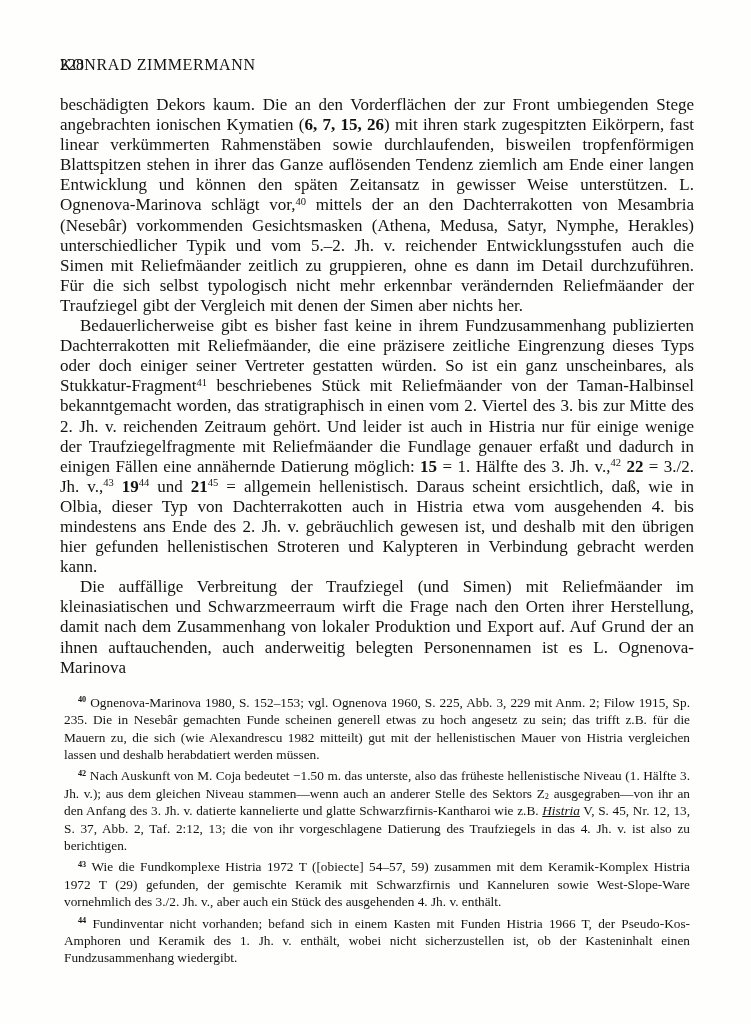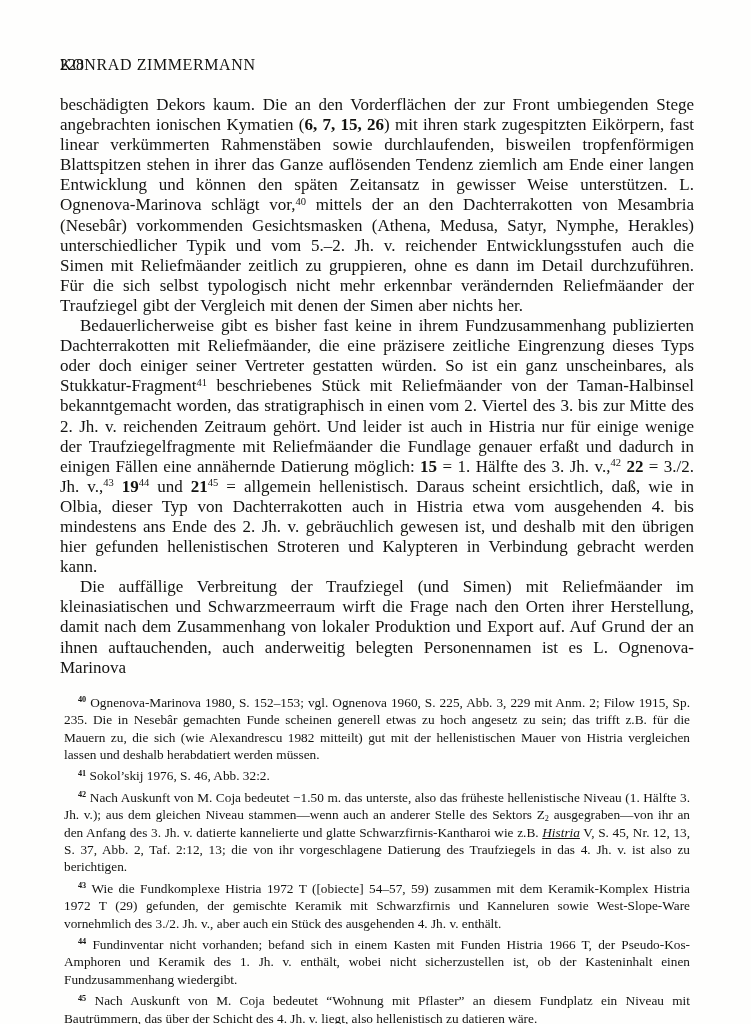--- a/index.html
+++ b/index.html
@@ -87,20 +87,18 @@
       <span class="page-num">228</span>
       <div class="head-title">KONRAD ZIMMERMANN</div>
     </div>
     <div class="body-text">
         <p><span>beschädigten Dekors kaum. Die an den Vorderflächen der zur Front umbiegenden Stege angebrachten ionischen Kymatien (</span><span class="b">6, 7, 15, 26</span><span>) mit ihren stark zugespitzten Eikörpern, fast linear verkümmerten Rahmenstäben sowie durchlaufenden, bisweilen tropfenförmigen Blattspitzen stehen in ihrer das Ganze auflösenden Tendenz ziemlich am Ende einer langen Entwicklung und können den späten Zeitansatz in gewisser Weise unterstützen. L. Ognenova-Marinova schlägt vor,</span><sup>40</sup><span> mittels der an den Dachterrakotten von Mesambria (Nesebâr) vorkommenden Gesichtsmasken (Athena, Medusa, Satyr, Nymphe, Herakles) unterschiedlicher Typik und vom 5.–2. Jh. v. reichender Entwicklungsstufen auch die Simen mit Reliefmäander zeitlich zu gruppieren, ohne es dann im Detail durchzuführen. Für die sich selbst typologisch nicht mehr erkennbar verändernden Reliefmäander der Traufziegel gibt der Vergleich mit denen der Simen aber nichts her.</span></p>
         <p class="indent"><span>Bedauerlicherweise gibt es bisher fast keine in ihrem Fundzusammenhang publizierten Dachterrakotten mit Reliefmäander, die eine präzisere zeitliche Eingrenzung dieses Typs oder doch einiger seiner Vertreter gestatten würden. So ist ein ganz unscheinbares, als Stukkatur-Fragment</span><sup>41</sup><span> beschriebenes Stück mit Reliefmäander von der Taman-Halbinsel bekanntgemacht worden, das stratigraphisch in einen vom 2. Viertel des 3. bis zur Mitte des 2. Jh. v. reichenden Zeitraum gehört. Und leider ist auch in Histria nur für einige wenige der Traufziegelfragmente mit Reliefmäander die Fundlage genauer erfaßt und dadurch in einigen Fällen eine annähernde Datierung möglich: </span><span class="b">15</span><span> = 1. Hälfte des 3. Jh. v.,</span><sup>42</sup><span> </span><span class="b">22</span><span> = 3./2. Jh. v.,</span><sup>43</sup><span> </span><span class="b">19</span><sup>44</sup><span> und </span><span class="b">21</span><sup>45</sup><span> = allgemein hellenistisch. Daraus scheint ersichtlich, daß, wie in Olbia, dieser Typ von Dachterrakotten auch in Histria etwa vom ausgehenden 4. bis mindestens ans Ende des 2. Jh. v. gebräuchlich gewesen ist, und deshalb mit den übrigen hier gefunden hellenistischen Stroteren und Kalypteren in Verbindung gebracht werden kann.</span></p>
         <p class="indent"><span>Die auffällige Verbreitung der Traufziegel (und Simen) mit Reliefmäander im kleinasiatischen und Schwarzmeerraum wirft die Frage nach den Orten ihrer Herstellung, damit nach dem Zusammenhang von lokaler Produktion und Export auf. Auf Grund der an ihnen auftauchenden, auch anderweitig belegten Personennamen ist es L. Ognenova-Marinova</span></p>
       </div>
     <div class="footnotes">
         <p><sup class="fn-num">40</sup><span> Ognenova-Marinova 1980, S. 152–153; vgl. Ognenova 1960, S. 225, Abb. 3, 229 mit Anm. 2; Filow 1915, Sp. 235. Die in Nesebâr gemachten Funde scheinen generell etwas zu hoch angesetz zu sein; das trifft z.B. für die Mauern zu, die sich (wie Alexandrescu 1982 mitteilt) gut mit der hellenistischen Mauer von Histria vergleichen lassen und deshalb herabdatiert werden müssen.</span></p>
-        <p><sup class="fn-num">41</sup><span> Sokol’skij 1976, S. 46, Abb. 32:2.</span></p>
         <p><sup class="fn-num">42</sup><span> Nach Auskunft von M. Coja bedeutet −1.50 m. das unterste, also das früheste hellenistische Niveau (1. Hälfte 3. Jh. v.); aus dem gleichen Niveau stammen—wenn auch an anderer Stelle des Sektors Z</span><sub>2</sub><span> ausgegraben—von ihr an den Anfang des 3. Jh. v. datierte kannelierte und glatte Schwarzfirnis-Kantharoi wie z.B. </span><span class="i">Histria</span><span> V, S. 45, Nr. 12, 13, S. 37, Abb. 2, Taf. 2:12, 13; die von ihr vorgeschlagene Datierung des Traufziegels in das 4. Jh. v. ist also zu berichtigen.</span></p>
         <p><sup class="fn-num">43</sup><span> Wie die Fundkomplexe Histria 1972 T ([obiecte] 54–57, 59) zusammen mit dem Keramik-Komplex Histria 1972 T (29) gefunden, der gemischte Keramik mit Schwarzfirnis und Kanneluren sowie West-Slope-Ware vornehmlich des 3./2. Jh. v., aber auch ein Stück des ausgehenden 4. Jh. v. enthält.</span></p>
         <p><sup class="fn-num">44</sup><span> Fundinventar nicht vorhanden; befand sich in einem Kasten mit Funden Histria 1966 T, der Pseudo-Kos-Amphoren und Keramik des 1. Jh. v. enthält, wobei nicht sicherzustellen ist, ob der Kasteninhalt einen Fundzusammenhang wiedergibt.</span></p>
-        <p><sup class="fn-num">45</sup><span> Nach Auskunft von M. Coja bedeutet “Wohnung mit Pflaster” an diesem Fundplatz ein Niveau mit Bautrümmern, das über der Schicht des 4. Jh. v. liegt, also hellenistisch zu datieren wäre.</span></p>
       </div>
   </div>
 </div>
 
 </body></html>

